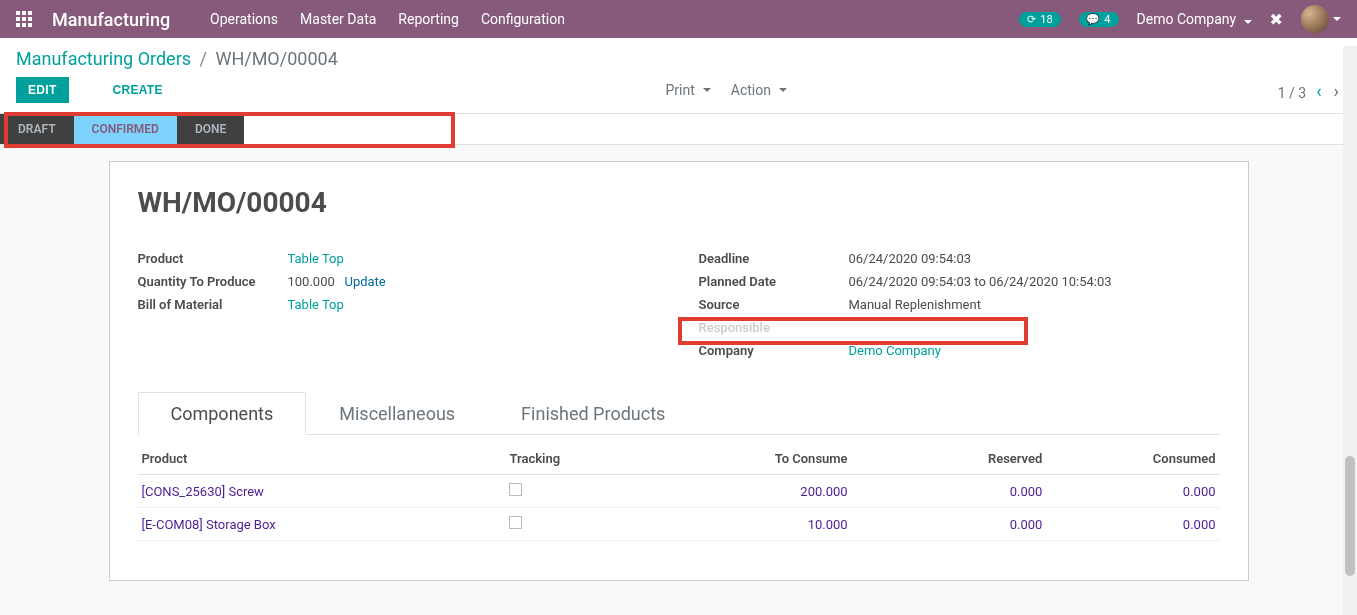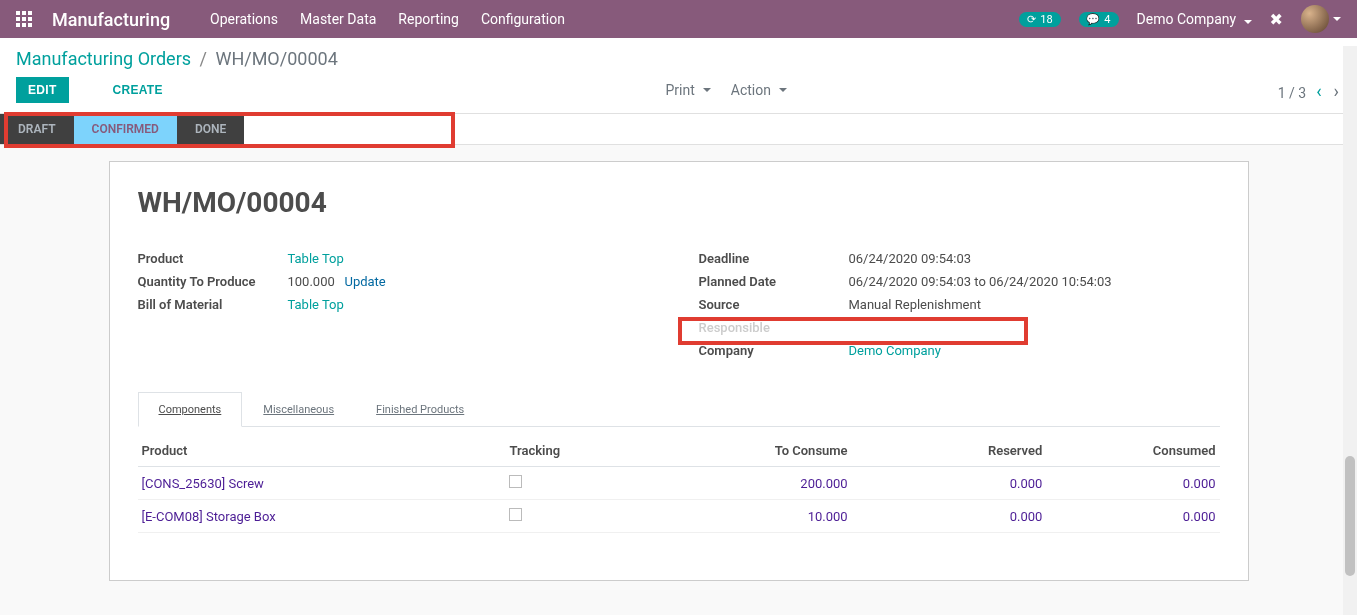--- a/index.html
+++ b/index.html
@@ -126,22 +126,22 @@
   .link-teal { color:#0369a1; cursor:pointer; }
 
   .red-box-2 {
     position:absolute; border:4px solid #e03c31; pointer-events:none; z-index:5;
     left:540px; top:70px; width:350px; height:28px;
   }
 
   
   .tabs { display:flex; border-bottom:1px solid #dee2e6; margin-top:30px; }
   .tab {
-    padding:10px 20px; font-size:11px; color:#6c757d; cursor:pointer;
-    border:1px solid transparent; border-bottom:none; margin-bottom:-1px;text-decoration:underline;
+    padding:10px 32px; font-size:18px; color:#6c757d; cursor:pointer;
+    border:1px solid transparent; border-bottom:none; margin-bottom:-1px;
   }
   .tab.active {
     color:#4c4c4c; border-color:#dee2e6; background:#fff; border-bottom:1px solid #fff;
   }
 
   
   table.components { width:100%; border-collapse:collapse; font-size:13px; margin-top:8px;}
   table.components th {
     text-align:left; font-weight:600; color:#4c4c4c; padding:8px 4px;
     border-bottom:1px solid #dee2e6;

